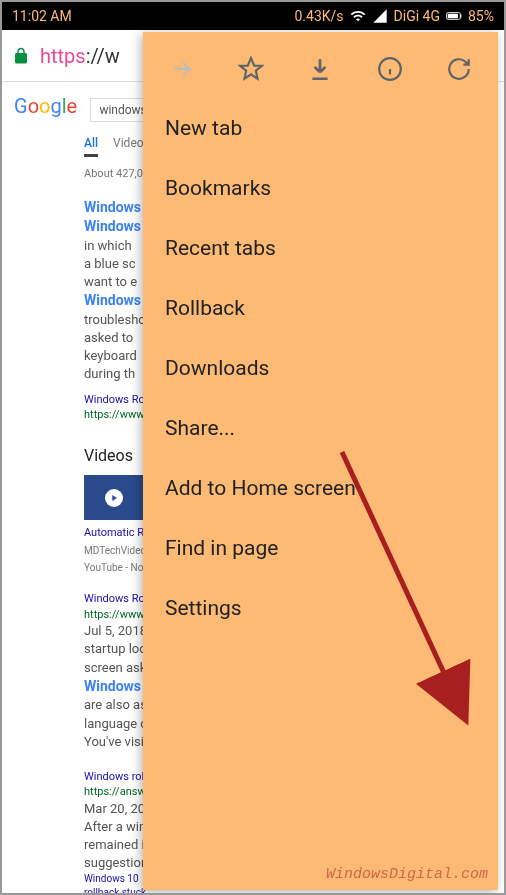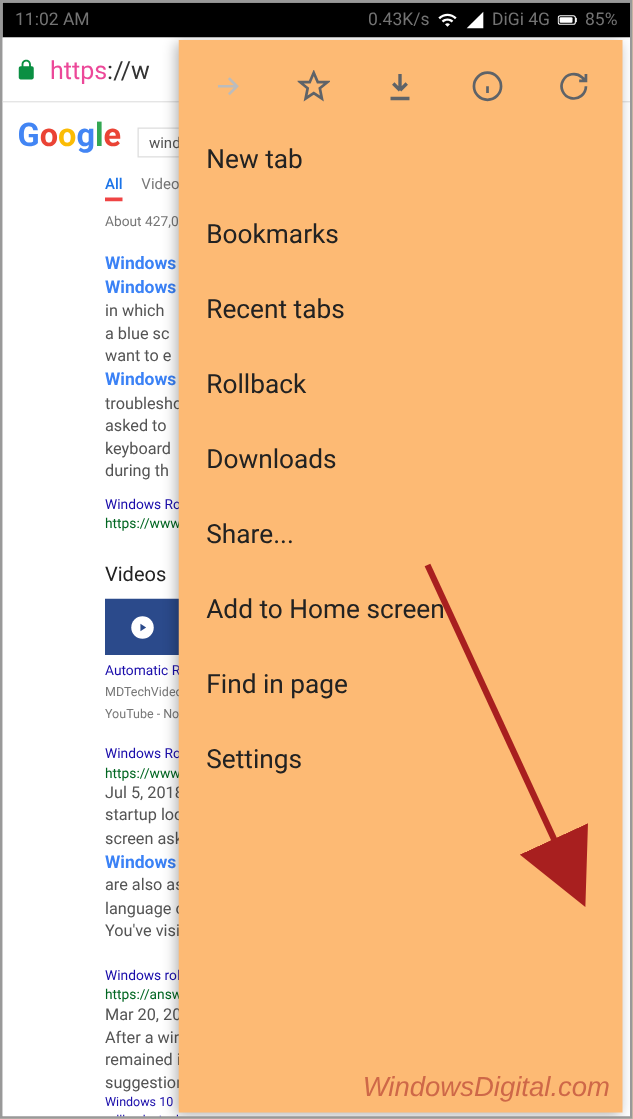--- a/index.html
+++ b/index.html
@@ -8,21 +8,21 @@
       height: 895px;
       font-family: Roboto, Arial, sans-serif;
       background: #e8e8e8;
       position: relative;
       overflow: hidden;
       border: 2px solid #999;
     }
     .status-bar {
       height: 28px;
       background: #000;
-      color: #737373;
+      color: #fdba74;
       display: flex;
       align-items: center;
       padding: 0 10px;
       font-size: 14px;
       justify-content: space-between;
     }
     .status-right { display: flex; align-items: center; gap: 6px; }
     .status-right svg { width: 16px; height: 16px; fill: #fff; }
     .url-bar {
       height: 52px;
@@ -41,30 +41,30 @@
       top: 80px;
       left: 0;
       right: 0;
       bottom: 0;
       background: #fff;
       padding: 12px;
       font-size: 13px;
       color: #222;
     }
     .google-logo {
-      font-size: 26px;
-      font-weight: 700;
+      font-size: 20px;
+      font-weight: 400;
       display: inline-block;
       margin-right: 10px;
     }
     .g-b { color: #4285f4; } .g-r { color: #ea4335; } .g-y { color: #fbbc05; } .g-g { color: #34a853; }
     .search-box { display: inline-block; border: 1px solid #ddd; padding: 4px 8px; font-size: 12px; color: #555; width: 130px; overflow: hidden; white-space: nowrap; vertical-align: middle; }
     .search-tabs { margin-top: 14px; font-size: 12px; padding-left: 70px; }
     .search-tabs .tab { display: inline-block; margin-right: 12px; color: #777; }
-    .search-tabs .active { color: #1a73e8; border-bottom: 3px solid #ef4444; padding-bottom: 4px; font-weight: 500; }
+    .search-tabs .active { color: #1a73e8; border-bottom: 3px solid #404040; padding-bottom: 4px; font-weight: 500; }
     .result-count { margin-top: 10px; padding-left: 70px; font-size: 11px; color: #777; }
     .result { margin-top: 18px; padding-left: 70px; max-width: 160px; font-size: 14px; line-height: 1.4; }
     .result .title { color: #1a0dab; }
     .result .url { color: #006621; font-size: 11px; }
     .result .snippet { color: #545454; font-size: 13px; }
     .result .bold { font-weight: 700; color: #3b82f6; }
     .videos-header { padding-left: 70px; margin-top: 24px; font-size: 16px; color: #222; }
     .video-thumb { margin-left: 70px; margin-top: 10px; width: 60px; height: 45px; background: #2b4a8b; position: relative; }
     .video-thumb .play { position: absolute; top: 50%; left: 50%; transform: translate(-50%,-50%); width: 18px; height: 18px; background:#fff; border-radius:50%; display:flex;align-items:center;justify-content:center;}
     .video-info { padding-left: 70px; font-size: 11px; color: #1a0dab; margin-top: 6px; }
@@ -113,23 +113,23 @@
     .arrow-svg {
       position: absolute;
       top: 440px;
       left: 320px;
       pointer-events: none;
     }
     .watermark {
       position: absolute;
       bottom: 10px;
       right: 16px;
-      font-size: 22px;
+      font-size: 15px;
       color: rgba(167,37,37,0.55);
-      font-family: Liberation Sans, sans-serif;
+      font-family: Liberation Mono, monospace;
       font-style: italic;
       pointer-events: none;
     }
   </style>
 </head>
 <body>
 
 <div class="status-bar">
   <span>11:02 AM</span>
   <div class="status-right">

